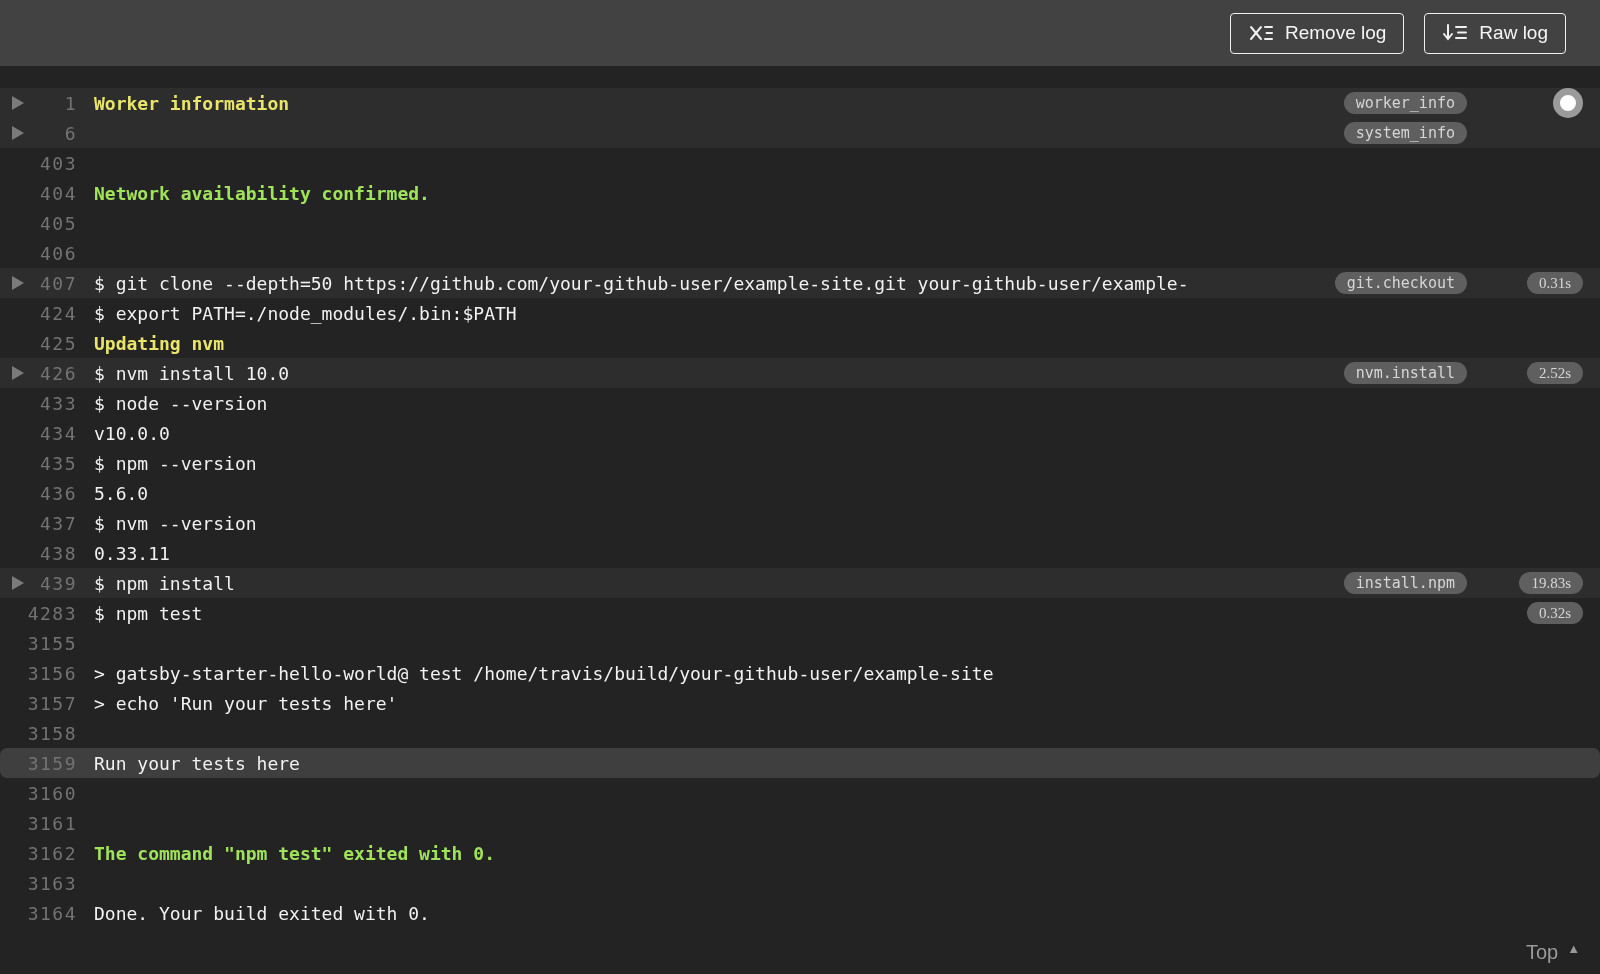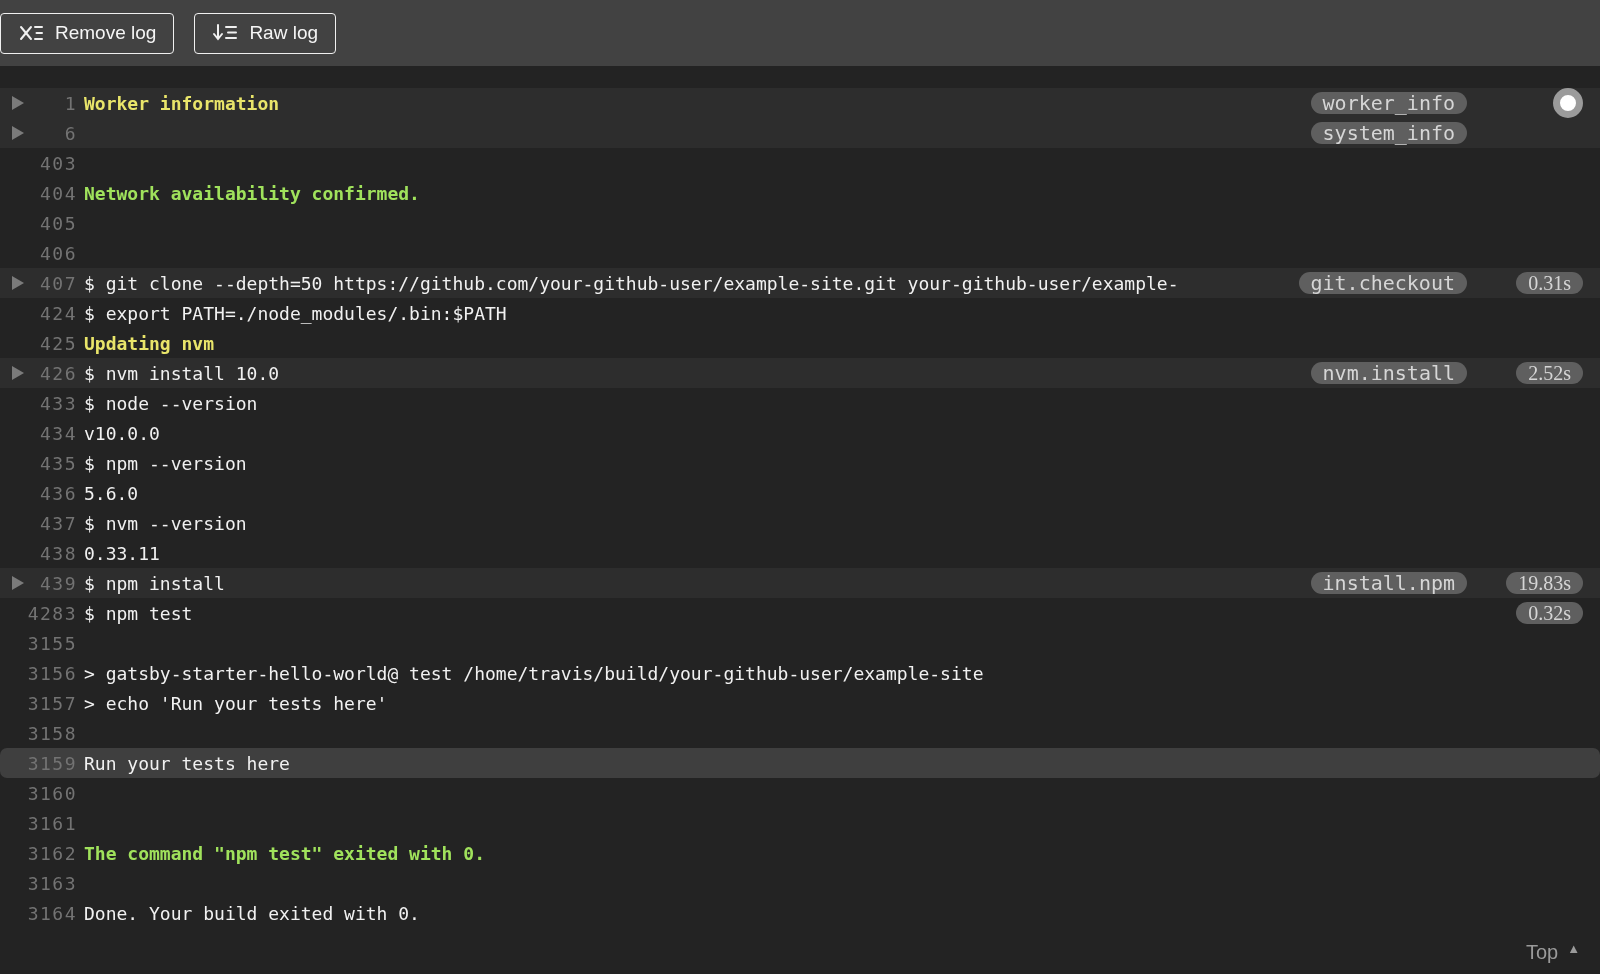--- a/index.html
+++ b/index.html
@@ -2,21 +2,21 @@
 <html style="--toolbar-bg: #424242; --log-bg: #232323; --fold-row-bg: #2d2d2d; --highlight-row-bg: #3f3f3f; --line-num: #737373; --log-text: #f1f1f1; --yellow: #e9e56a; --green: #a0e25c; --pill-bg: #5f5f5f; --pill-text: #d6d6d6;"><head>
 <meta charset="utf-8">
 <style>
   * { margin:0; padding:0; box-sizing:border-box; }
   html,body { width:1600px; height:974px; overflow:hidden; }
   body { background:var(--log-bg); font-family:"Liberation Sans", sans-serif; }
 
   
   .toolbar {
     height:66px; background:var(--toolbar-bg);
-    display:flex; align-items:center; 
+    display:flex; align-items:center; justify-content:flex-end;
     gap:20px; padding-right:34px;
   }
   .tool-btn {
     display:flex; align-items:center; gap:11px;
     height:41px; padding:0 17px;
     background:transparent; border:1px solid #f0f0f0; border-radius:4px;
     color:#f5f5f5; font-family:"Liberation Sans", sans-serif;
     font-size:19px; cursor:pointer;
   }
   .tool-btn svg { display:block; }
@@ -35,30 +35,30 @@
     width:0; height:0; cursor:pointer;
     border-left:12px solid #7b7b7b;
     border-top:7px solid transparent;
     border-bottom:7px solid transparent;
   }
   .num {
     width:77px; flex:0 0 77px; text-align:right;
     color:var(--line-num); letter-spacing:1.5px; cursor:pointer;
   }
   .txt {
-    margin-left:7px; white-space:pre; overflow:hidden;
+    margin-left:17px; white-space:pre; overflow:hidden;
     color:var(--log-text); flex:1 1 auto;
   }
   .txt.yellow { color:var(--yellow); font-weight:bold; }
   .txt.green  { color:var(--green);  font-weight:bold; }
   .pill {
     position:absolute; top:4px; height:22px; line-height:20px;
     background:var(--pill-bg); color:var(--pill-text);
     border-radius:12px; padding:1px 12px;
-    font-size:20px; font-family:"DejaVu Sans Mono", monospace;
+    font-size:15px; font-family:"DejaVu Sans Mono", monospace;
   }
   .pill.name { right:133px; }
   .pill.time { right:17px;font-family:Liberation Serif, serif; }
   .scroll-dot {
     position:absolute; right:17px; top:0;
     width:30px; height:30px; border-radius:50%;
     background:#ffffff; border:7px solid #9b9b9b; cursor:pointer;
   }
 
   .top-link {

